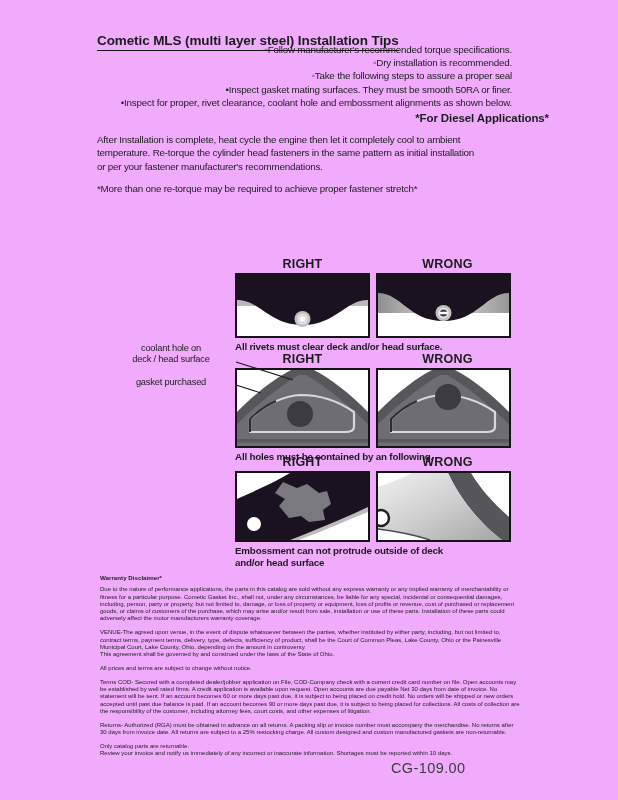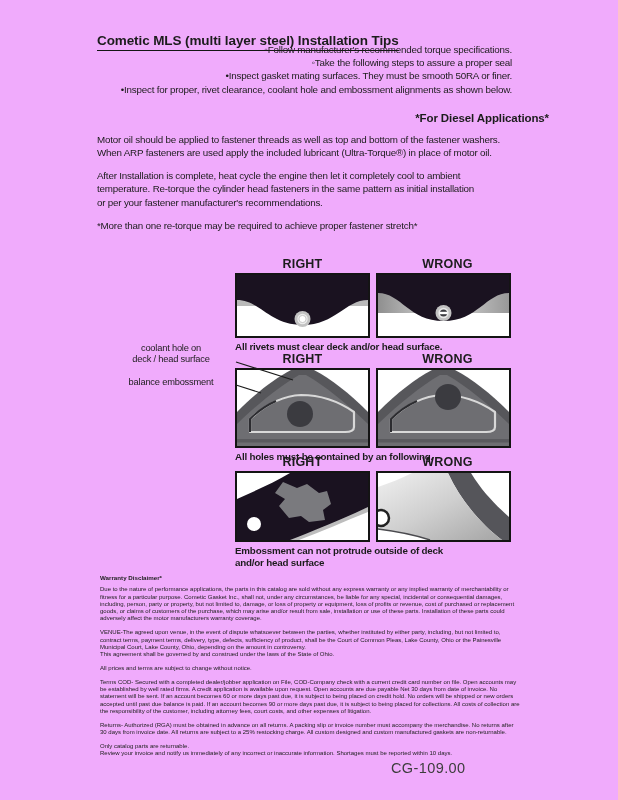--- a/index.html
+++ b/index.html
@@ -44,29 +44,28 @@
 </style>
 </head>
 <body>
 
 <div class="page">
 
   <h1 class="title">Cometic MLS (multi layer steel) Installation Tips</h1>
 
   <div class="tips">
     <div class="li l1"><span class="mk">◦</span><span>Follow manufacturer's recommended torque specifications.</span></div>
+    <div class="li l1"><span class="mk">◦</span><span>Dry installation is recommended.</span></div>
     <div class="li l1"><span class="mk">◦</span><span>Take the following steps to assure a proper seal</span></div>
     <div class="li l2"><span class="mk">•</span><span>Inspect gasket mating surfaces.  They must be smooth 50RA or finer.</span></div>
     <div class="li l2"><span class="mk">•</span><span>Inspect for proper, rivet clearance, coolant hole and embossment alignments as shown below.</span></div>
   </div>
 
   <div class="diesel">
     <h2>*For Diesel Applications*</h2>
-    <p>Motor oil should be applied to fastener threads as well as top and bottom of the fastener washers.
-When ARP fasteners are used apply the included lubricant (Ultra-Torque®) in place of motor oil.</p>
     <p>After Installation is complete, heat cycle the engine then let it completely cool to ambient
 temperature. Re-torque the cylinder head fasteners in the same pattern as initial installation
 or per your fastener manufacturer's recommendations.</p>
     <p>*More than one re-torque may be required to achieve proper fastener stretch*</p>
   </div>
 
   <section class="dg dg1">
     <div class="dg-labels">
       <span class="dg-label">RIGHT</span>
       <span class="dg-label">WRONG</span>
@@ -133,21 +132,21 @@
         </svg>
       </div>
     </div>
     <div class="dg-caption">All holes must be contained by an following.</div>
   </section>
 
   <div class="ann ann1">
     <div>coolant hole on</div>
     <div>deck / head surface</div>
   </div>
-  <div class="ann ann2">balance embossment</div>
+  <div class="ann ann2">gasket purchased</div>
   <svg class="leaders" width="618" height="800">
     <line x1="236" y1="362" x2="293" y2="380" stroke="#1c1c1c" stroke-width="1.1"></line>
     <line x1="236" y1="385" x2="261" y2="393" stroke="#1c1c1c" stroke-width="1.1"></line>
   </svg>
 
   <section class="dg dg3">
     <div class="dg-labels">
       <span class="dg-label">RIGHT</span>
       <span class="dg-label">WRONG</span>
     </div>

